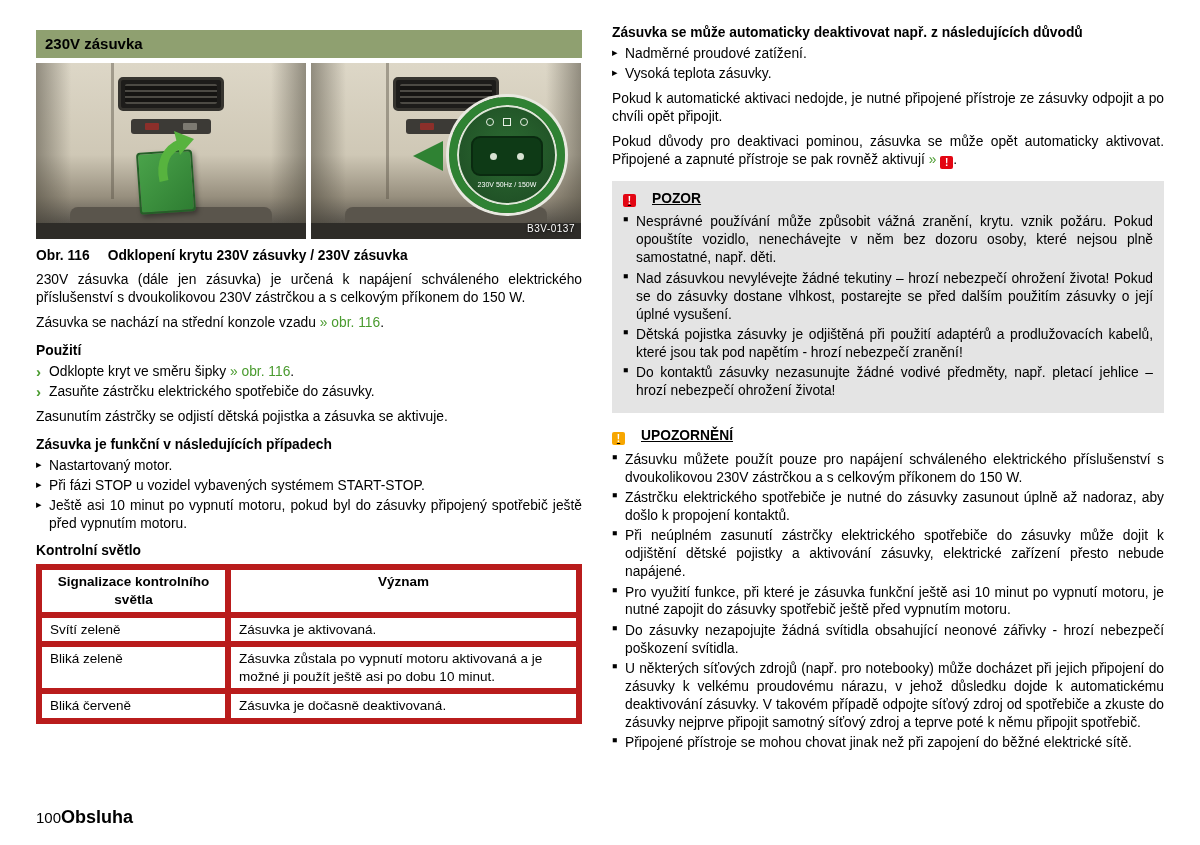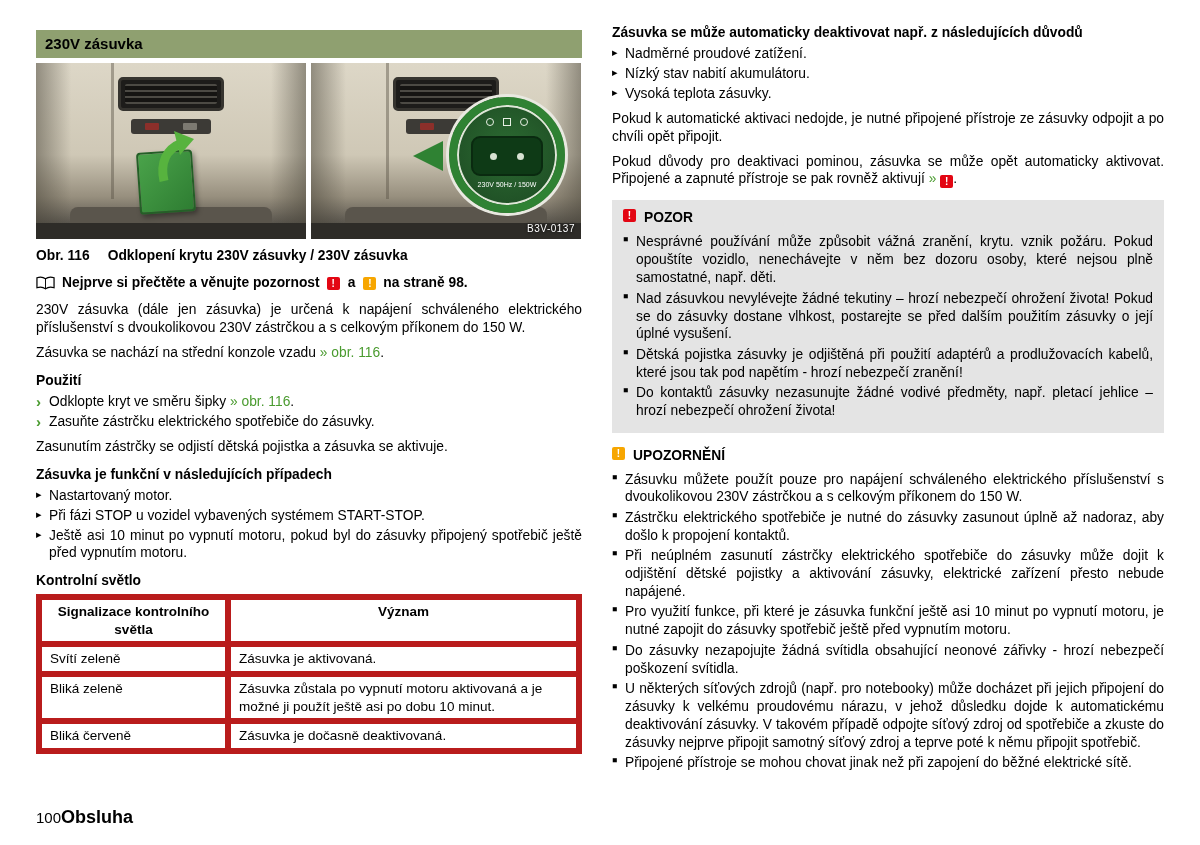--- a/index.html
+++ b/index.html
@@ -73,21 +73,21 @@
   .tri-item::before { content:"▸"; position:absolute; left:0; top:0; font-size:11px; }
   .sq-item { position:relative; padding-left:13px; margin:2.5px 0; text-align:justify; }
   .sq-item::before { content:"■"; position:absolute; left:0; top:1px; font-size:8.5px; }
 
   table.ctl { border-collapse:collapse; width:100%; margin-top:4px; font-size:13.5px; }
   table.ctl th, table.ctl td { border:6px solid #b91c1c; padding:3px 8px; vertical-align:top; }
   table.ctl th { font-weight:bold; text-align:center; }
   table.ctl td:first-child, table.ctl th:first-child { width:35%; }
 
   .pozor-box { background:#e4e4e4; padding:9px 11px 10px; margin:12px 0 6px; }
-  .box-title { display:flex; align-items:flex-start; gap:8px; font-weight:bold; margin-bottom:6px; }
+  .box-title { display:flex; align-items:flex-end; gap:16px; font-weight:bold; margin-bottom:6px;text-decoration:underline; }
   .note-section { margin-top:14px; }
 
   .footer { position:absolute; left:36px; top:806px; display:flex; align-items:baseline; }
   .footer .page-num { font-size:15px; }
   .footer .chapter { font-weight:bold; font-size:18px;text-align:right; }
 </style>
 </head>
 <body>
 
 <div class="page">
@@ -126,31 +126,20 @@
           <div class="socket-label">230V 50Hz / 150W</div>
         </div>
         <div class="fig-code">B3V-0137</div>
       </div>
     </div>
 
     <div class="fig-caption">
       <span class="cap-label">Obr. 116</span><span class="cap-text">Odklopení krytu 230V zásuvky / 230V zásuvka</span>
     </div>
 
-    <div class="read-first">
-      <svg width="19" height="14" viewBox="0 0 20 14">
-        <path d="M1 1.5 C4 .3 8 1 10 2.6 C12 1 16 .3 19 1.5 L19 12 C16 11 12 11.6 10 13.2 C8 11.6 4 11 1 12 Z" fill="none" stroke="#000" stroke-width="1.3"></path>
-        <line x1="10" y1="2.6" x2="10" y2="13" stroke="#000" stroke-width="1"></line>
-      </svg>
-      <span>Nejprve si přečtěte a věnujte pozornost</span>
-      <span class="wicon red"></span>
-      <span class="gap">a</span>
-      <span class="wicon yellow"></span>
-      <span>na straně 98.</span>
-    </div>
 
     <p>230V zásuvka (dále jen zásuvka) je určená k napájení schváleného elektrického příslušenství s dvoukolikovou 230V zástrčkou a s celkovým příkonem do 150 W.</p>
 
     <p><span>Zásuvka se nachází na střední konzole vzadu</span>
       <a class="xref">» obr. 116</a><span>.</span></p>
 
     <h3>Použití</h3>
     <div class="chevron-item"><span>Odklopte kryt ve směru šipky</span>
       <a class="xref">» obr. 116</a><span>.</span></div>
     <div class="chevron-item"><span>Zasuňte zástrčku elektrického spotřebiče do zásuvky.</span></div>
@@ -184,21 +173,20 @@
           <td>Zásuvka je dočasně deaktivovaná.</td>
         </tr>
       </tbody>
     </table>
   </div>
 
   <div class="col-right">
 
     <h3 style="margin-top:0;">Zásuvka se může automaticky deaktivovat např. z následujících důvodů</h3>
     <div class="tri-item">Nadměrné proudové zatížení.</div>
-    <div class="tri-item">Nízký stav nabití akumulátoru.</div>
     <div class="tri-item">Vysoká teplota zásuvky.</div>
 
     <p>Pokud k automatické aktivaci nedojde, je nutné připojené přístroje ze zásuvky odpojit a po chvíli opět připojit.</p>
 
     <p><span>Pokud důvody pro deaktivaci pominou, zásuvka se může opět automaticky aktivovat. Připojené a zapnuté přístroje se pak rovněž aktivují</span>
       <a class="xref">»</a>
       <span class="wicon red"></span><span>.</span></p>
 
     <div class="pozor-box">
       <div class="box-title">

